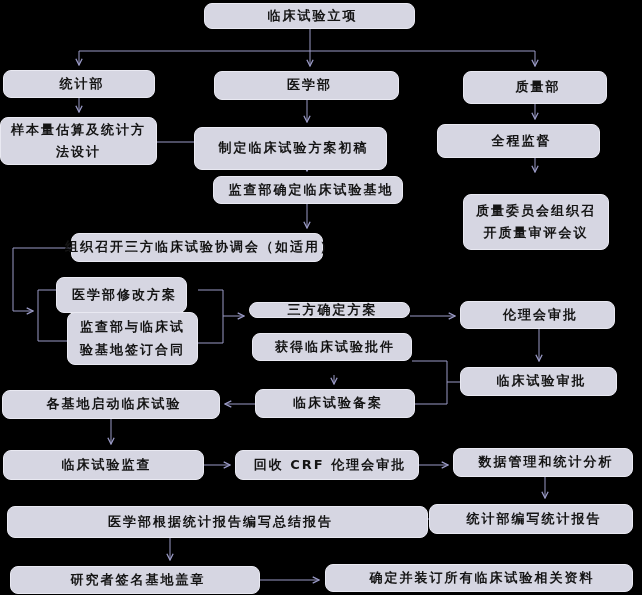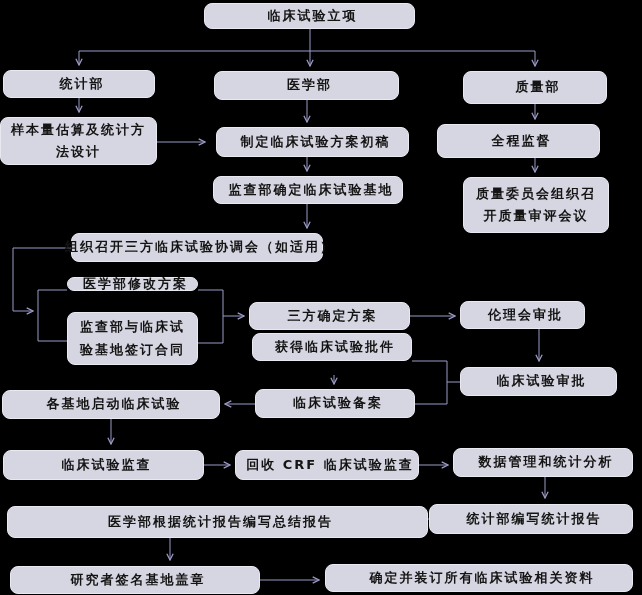--- a/index.html
+++ b/index.html
@@ -79,49 +79,49 @@
   <div class="node" style="left:204px;top:3px;width:211px;height:26px">临床试验立项</div>
 
   <div class="node" style="left:214px;top:71px;width:185px;height:29px">医学部</div>
 
   <div class="node" style="left:3px;top:70px;width:152px;height:28px">统计部</div>
 
   <div class="node" style="left:463px;top:71px;width:144px;height:33px">质量部</div>
 
   <div class="node wrap" style="left:0px;top:117px;width:157px;height:48px">样本量估算及统计方法设计</div>
 
-  <div class="node" style="left:216px;top:127px;width:193px;height:30px">制定临床试验方案初稿</div>
+  <div class="node" style="left:194px;top:127px;width:193px;height:43px">制定临床试验方案初稿</div>
 
   <div class="node" style="left:437px;top:124px;width:163px;height:34px">全程监督</div>
 
   <div class="node" style="left:213px;top:176px;width:190px;height:28px">监查部确定临床试验基地</div>
 
-  <div class="node wrap" style="left:463px;top:177px;width:146px;height:56px">质量委员会组织召开质量审评会议</div>
+  <div class="node wrap" style="left:463px;top:194px;width:146px;height:56px">质量委员会组织召开质量审评会议</div>
 
   <div class="node" style="left:71px;top:233px;width:252px;height:29px">组织召开三方临床试验协调会（如适用）</div>
 
-  <div class="node" style="left:67px;top:277px;width:131px;height:14px">医学部修改方案</div>
+  <div class="node" style="left:56px;top:277px;width:131px;height:36px">医学部修改方案</div>
 
   <div class="node wrap" style="left:67px;top:312px;width:131px;height:53px">监查部与临床试验基地签订合同</div>
 
-  <div class="node" style="left:249px;top:302px;width:161px;height:28px">三方确定方案</div>
+  <div class="node" style="left:249px;top:302px;width:161px;height:16px">三方确定方案</div>
 
-  <div class="node" style="left:460px;top:301px;width:125px;height:28px">伦理会审批</div>
+  <div class="node" style="left:460px;top:301px;width:155px;height:28px">伦理会审批</div>
 
   <div class="node" style="left:252px;top:333px;width:160px;height:28px">获得临床试验批件</div>
 
   <div class="node" style="left:460px;top:367px;width:157px;height:29px">临床试验审批</div>
 
   <div class="node" style="left:255px;top:389px;width:160px;height:29px">临床试验备案</div>
 
   <div class="node" style="left:2px;top:390px;width:218px;height:29px">各基地启动临床试验</div>
 
   <div class="node" style="left:3px;top:450px;width:201px;height:30px">临床试验监查</div>
 
-  <div class="node" style="left:235px;top:450px;width:184px;height:30px">回收 CRF 临床试验监查</div>
+  <div class="node" style="left:235px;top:450px;width:184px;height:30px">回收 CRF 伦理会审批</div>
 
   <div class="node" style="left:453px;top:448px;width:180px;height:29px">数据管理和统计分析</div>
 
   <div class="node" style="left:429px;top:504px;width:204px;height:30px">统计部编写统计报告</div>
 
   <div class="node" style="left:7px;top:506px;width:421px;height:32px">医学部根据统计报告编写总结报告</div>
 
   <div class="node" style="left:10px;top:566px;width:250px;height:28px">研究者签名基地盖章</div>
 
   <div class="node" style="left:325px;top:564px;width:308px;height:28px">确定并装订所有临床试验相关资料</div>

